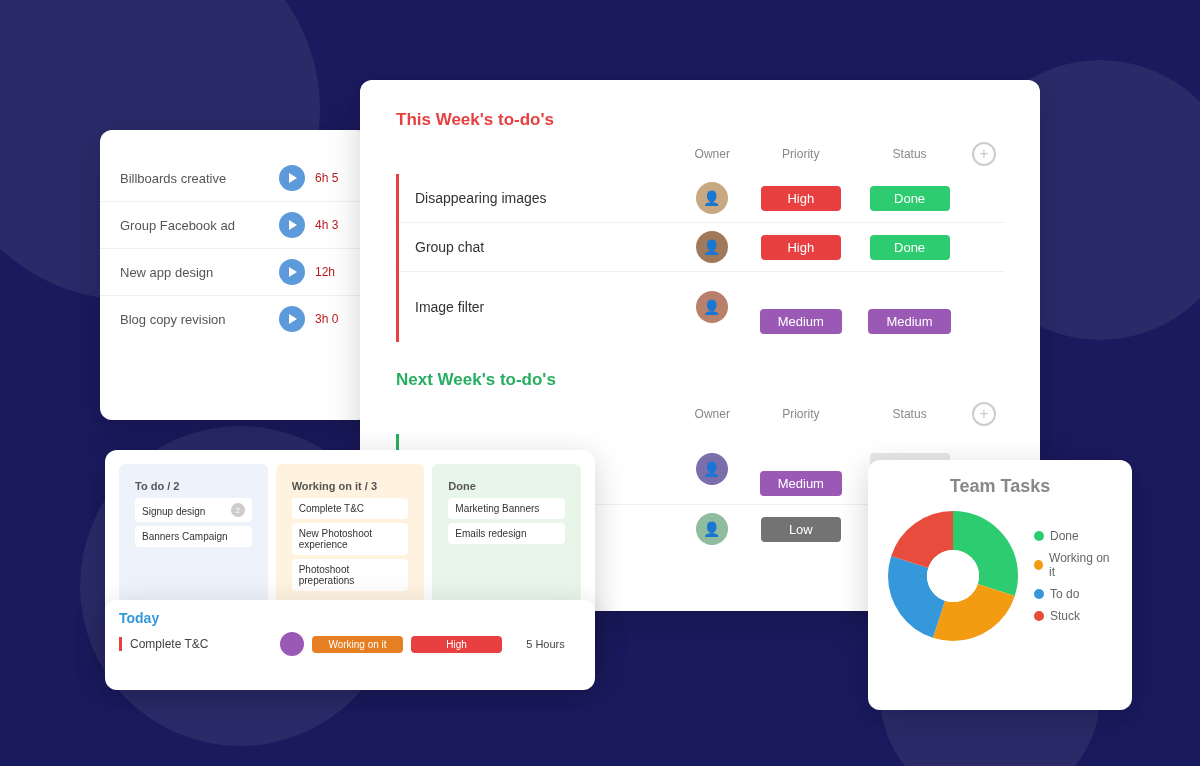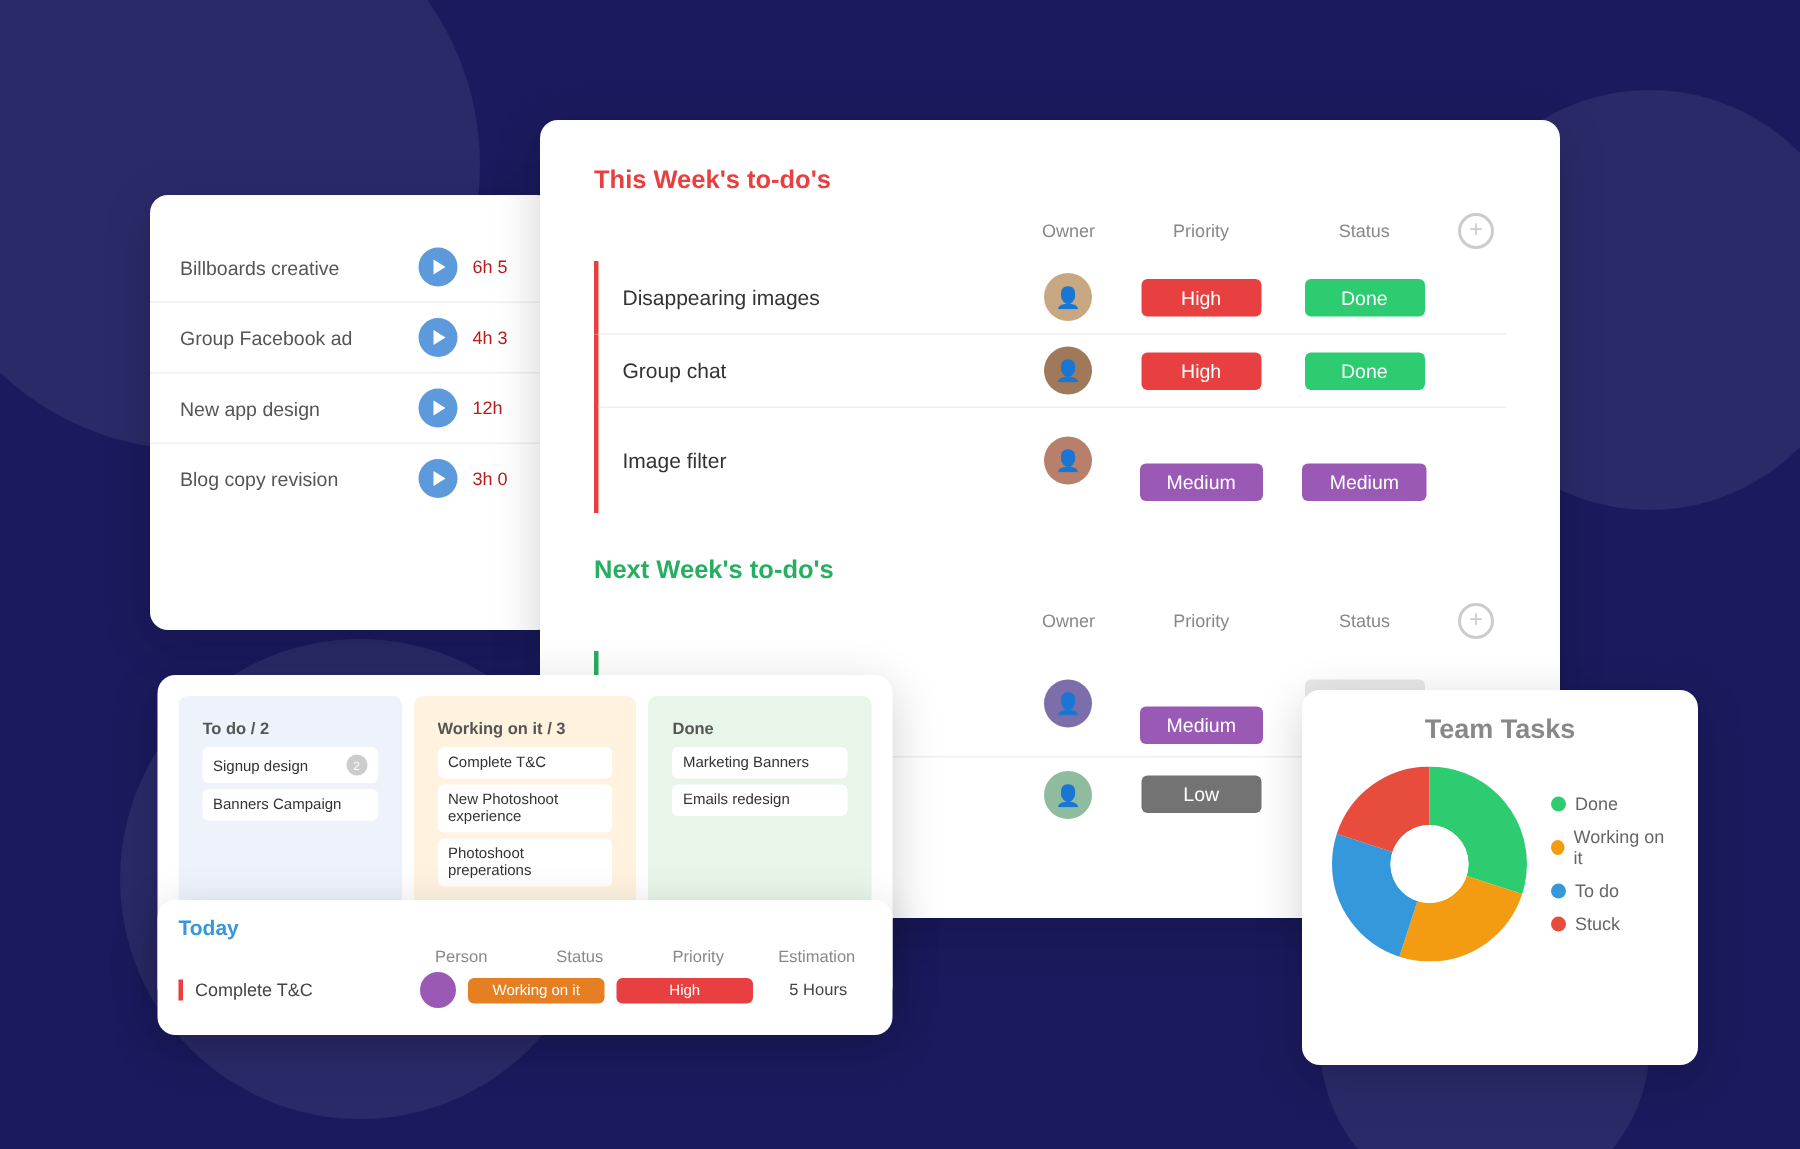--- a/index.html
+++ b/index.html
@@ -495,27 +495,20 @@
       </div>
       <div class="board-card">
         <span>Emails redesign</span>
       </div>
     </div>
   </div>
 </div>
 
 <div class="panel today-panel">
   <div class="today-title">Today</div>
-  <div style="display:flex; align-items:center; gap:6px; font-size:11px; color:#888; margin-bottom:4px;">
-    <span style="flex:2;"></span>
-    <span style="flex:1; text-align:center;">Person</span>
-    <span style="flex:1; text-align:center;">Status</span>
-    <span style="flex:1; text-align:center;">Priority</span>
-    <span style="flex:1; text-align:center;">Estimation</span>
-  </div>
   <div class="today-row">
     <span style="flex:2; border-left:3px solid #e84040; padding-left:8px; font-size:12px;">Complete T&amp;C</span>
     <div style="width:24px;height:24px;border-radius:50%;background:#9b59b6;flex-shrink:0;"></div>
     <span class="today-badge" style="background:#e67e22; flex:1; text-align:center;">Working on it</span>
     <span class="today-badge" style="background:#e84040; flex:1; text-align:center;">High</span>
     <span style="flex:1; text-align:center; font-size:11px;">5 Hours</span>
   </div>
 </div>
 
 <div class="panel team-panel">

